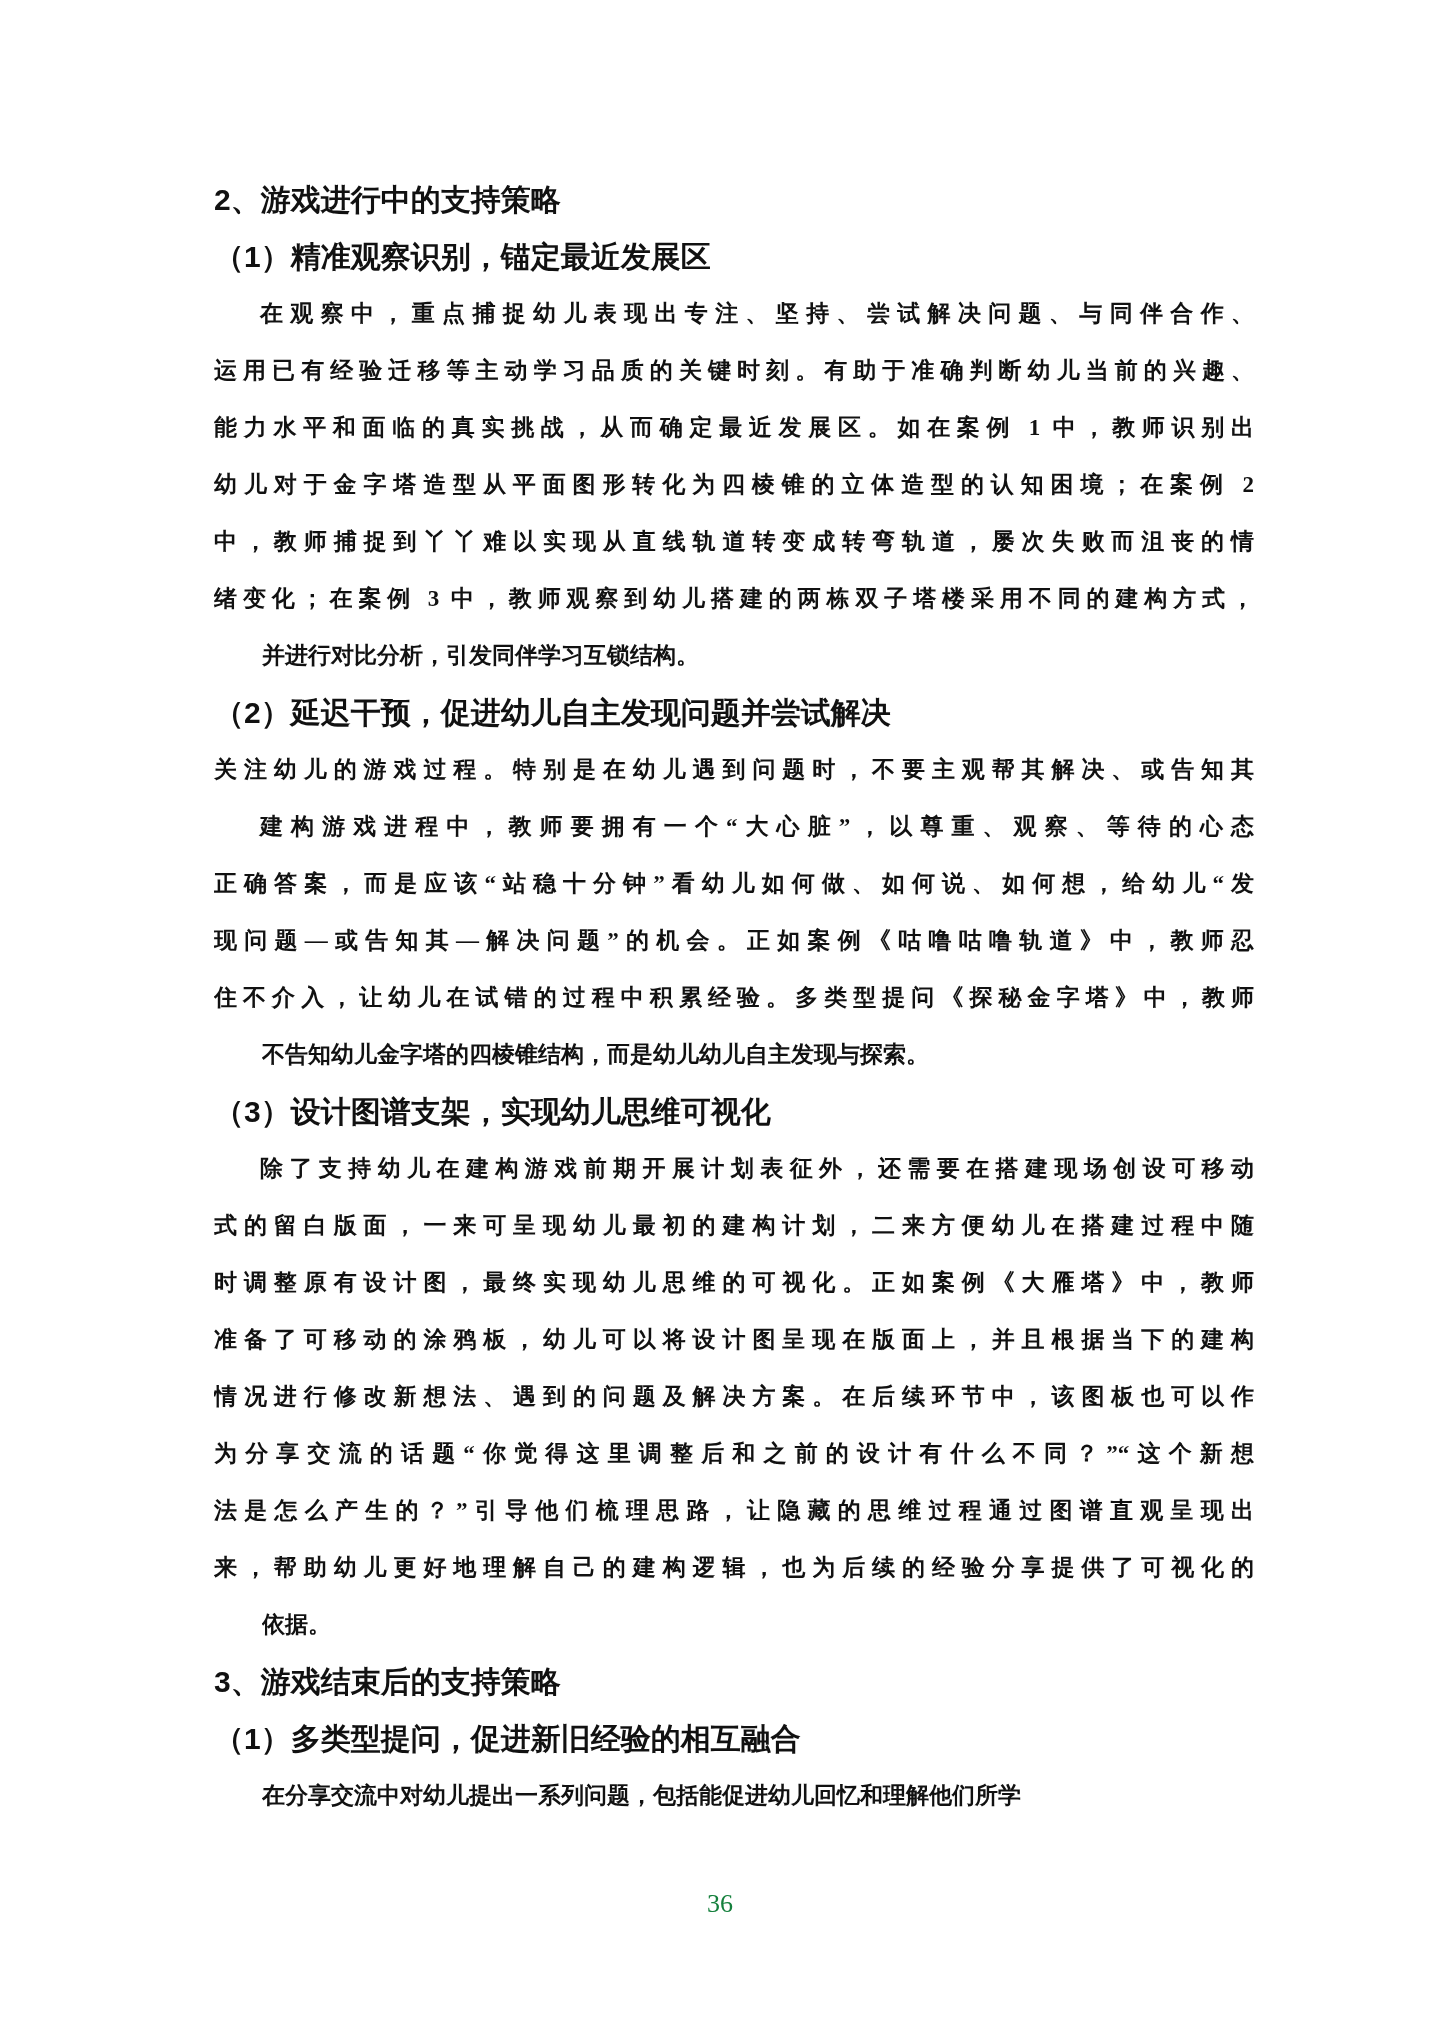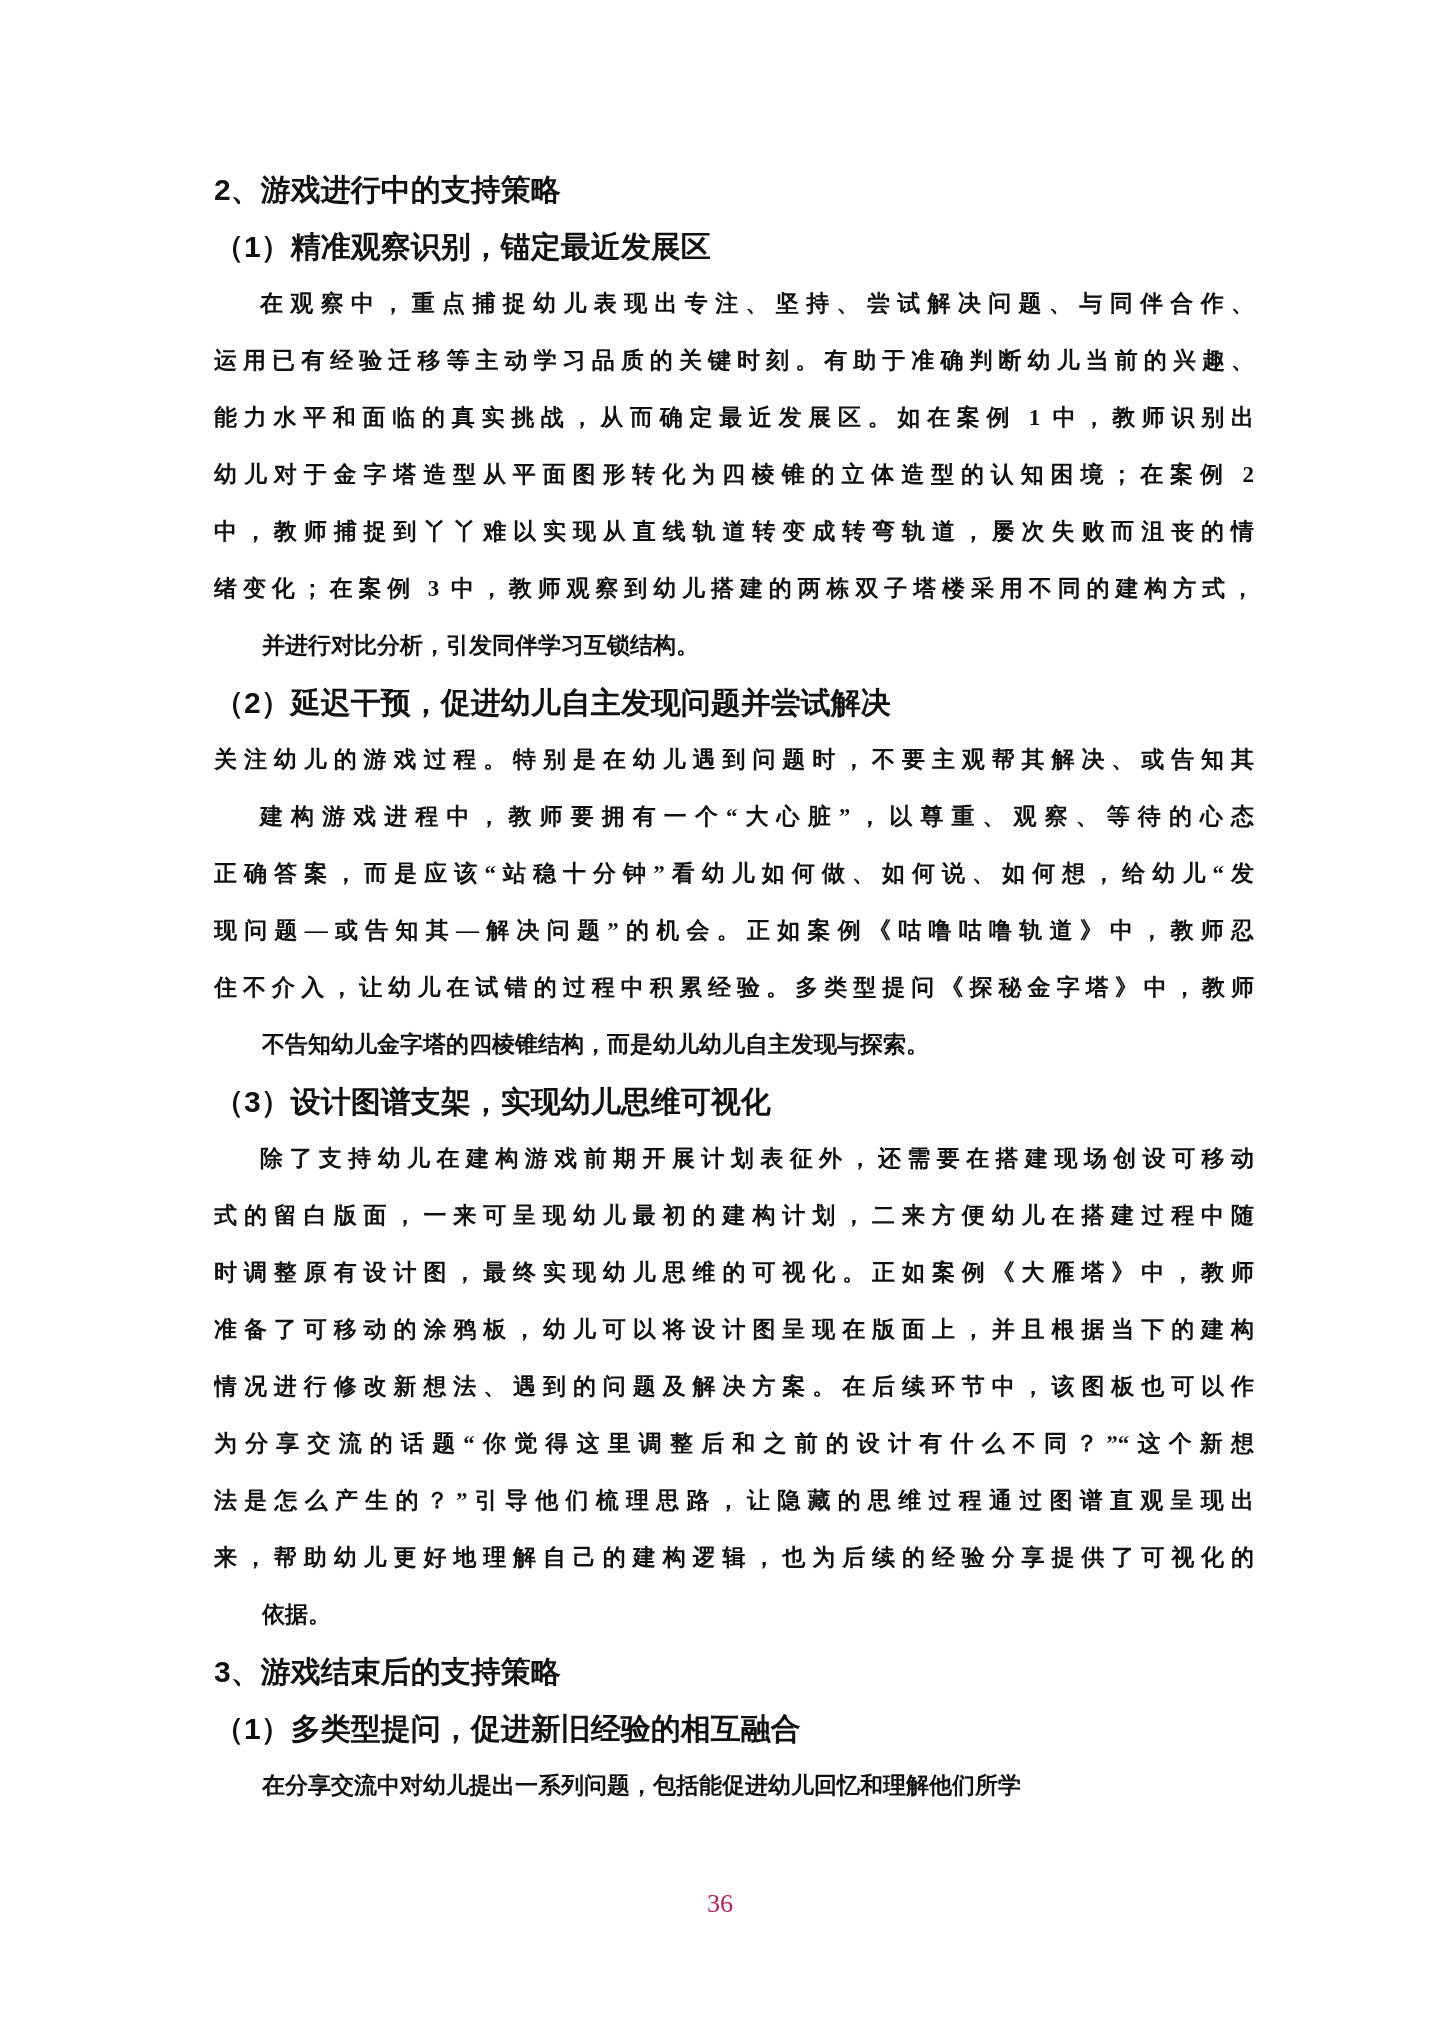--- a/index.html
+++ b/index.html
@@ -12,21 +12,21 @@
     width: 1440px;
     height: 2036px;
     background: #ffffff;
     overflow: hidden;
     font-family: "Liberation Serif", "DejaVu Serif", serif;
     color: #111111;
   }
   .content {
     position: absolute;
     left: 214px;
-    top: 161px;
+    top: 171px;
     width: 1040px;
   }
   .line {
     font-size: 23px;
     line-height: 57px;
     height: 57px;
     text-align: justify;
     text-align-last: justify;
     overflow: hidden;
     font-weight: bold;
@@ -48,21 +48,21 @@
   }
   .heading-1 { font-size: 30px; }
   .page-number {
     position: absolute;
     left: 0;
     right: 0;
     top: 1888px;
     text-align: center;
     font-size: 26px;
     line-height: 32px;
-    color: #be185d;
+    color: #15803d;
   }
 </style>
 </head>
 <body>
 
 <div class="page">
   <div class="content" id="doc-content">
       <div class="heading-1">2、游戏进行中的支持策略</div>
       <div class="heading-2">（1）精准观察识别，锚定最近发展区</div>
       <div class="para">

